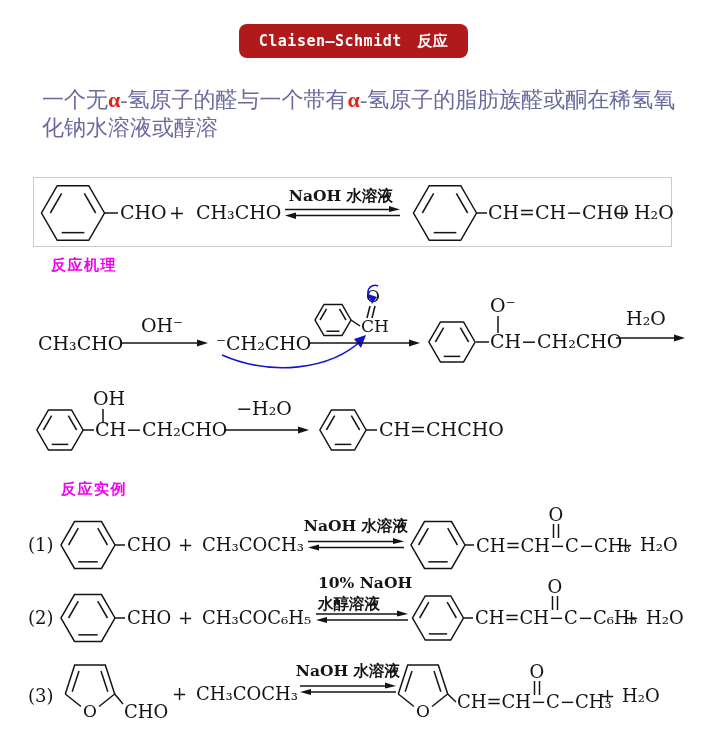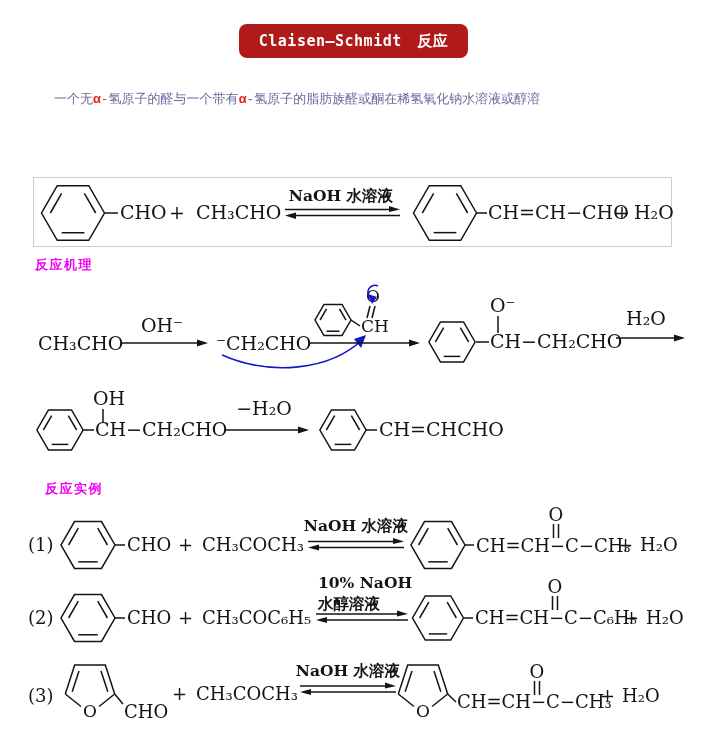--- a/index.html
+++ b/index.html
@@ -1,29 +1,29 @@
 <!DOCTYPE html>
 <html><head>
 <meta charset="utf-8">
 <style>
   html,body{margin:0;padding:0;background:#fff;}
   .page{position:relative;width:707px;height:737px;background:#ffffff;overflow:hidden;
-        font-family:"Liberation Sans",sans-serif;border-radius:21px;}
+        font-family:"Liberation Sans",sans-serif;}
   .titlebar{position:absolute;top:24px;left:0;right:0;display:flex;justify-content:center;}
   .title{background:#b11a1a;color:#ffffff;
          font-family:"DejaVu Sans Mono","Liberation Mono",monospace;
          font-weight:bold;font-size:15px;line-height:18px;
          padding:8px 20px;border-radius:8px;letter-spacing:.5px;}
-  .intro{position:absolute;left:12px;top:86px;width:696px;color:#6a6a9e;
-         font-size:13px;line-height:28px;font-family:Liberation Mono, monospace;}
+  .intro{position:absolute;left:0;top:86px;width:696px;color:#6a6a9e;
+         font-size:22px;line-height:28px;font-family:Liberation Serif, serif;}
   .intro .ind{padding-left:42px;}
   .alpha{color:#e22218;font-weight:bold;}
   .red{color:#e22218;font-weight:bold;}
-  .mag{position:absolute;color:#f000f0;font-weight:bold;font-size:13px;letter-spacing:1.5px;
-       font-family:"Liberation Sans",sans-serif;}
+  .mag{position:absolute;color:#f000f0;font-weight:bold;font-size:15px;letter-spacing:1.5px;
+       font-family:"Liberation Sans",sans-serif;margin-left:16px;}
   svg.row{position:absolute;left:0;}
   text{fill:#141414;}
   .f{font-family:"DejaVu Serif","Liberation Serif",serif;font-size:19px;}
   .f18{font-family:"DejaVu Serif","Liberation Serif",serif;font-size:18px;}
   .fo{font-family:"DejaVu Serif","Liberation Serif",serif;font-size:17px;}
   .cn{font-family:"DejaVu Serif","Liberation Serif",serif;font-size:15.5px;font-weight:bold;}
   .bond{stroke:#141414;stroke-width:1.5;}
   .thin{stroke:#141414;stroke-width:1.3;}
   .head{fill:#141414;stroke:none;}
   .blue{stroke:#1414cc;fill:none;stroke-width:1.6;}

